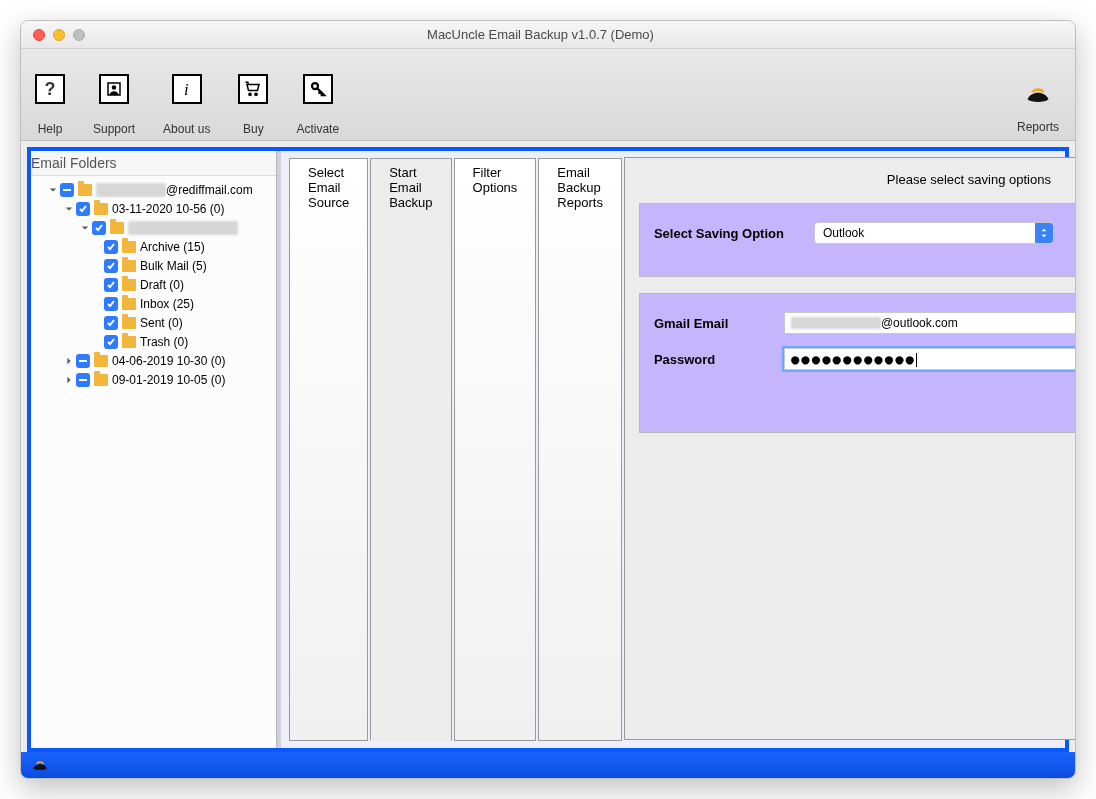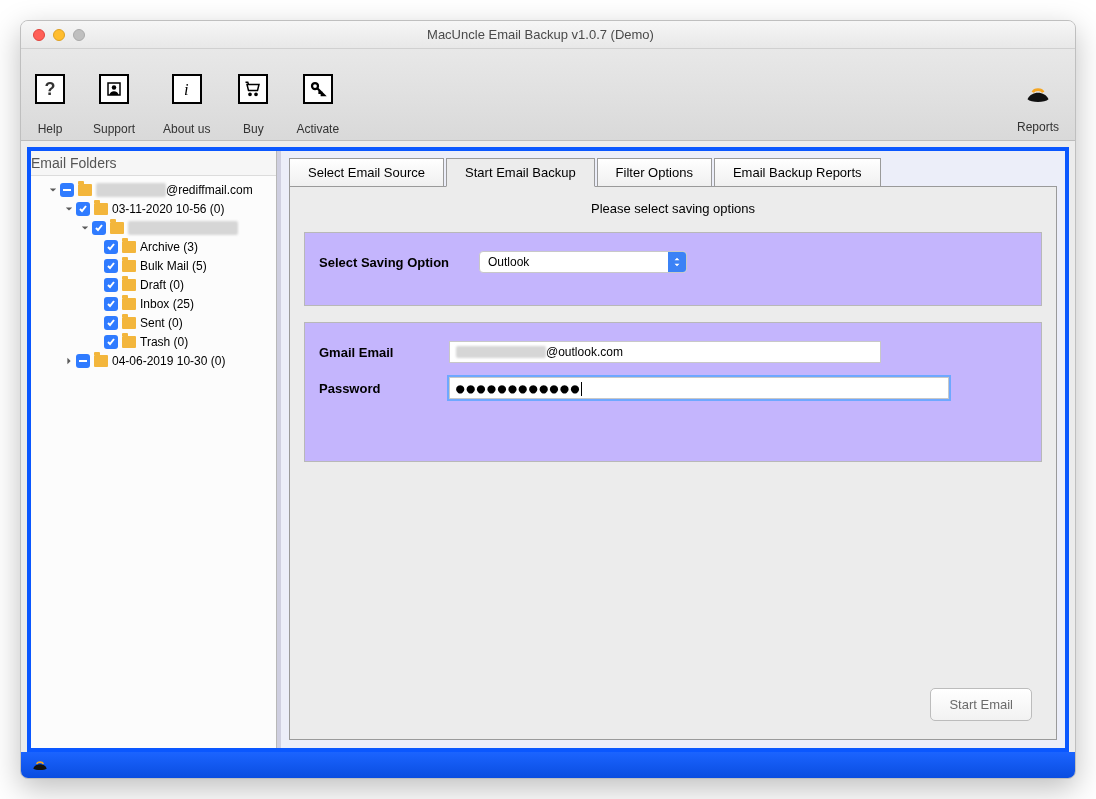--- a/index.html
+++ b/index.html
@@ -78,21 +78,21 @@
   .tree { padding: 4px 11px; font-size: 12px; overflow: auto; }
   .tree-row { display: flex; align-items: center; height: 19px; padding-right: 4px; white-space: nowrap; }
   .disclosure { width: 10px; height: 10px; margin-right: 2px; display:inline-flex; align-items:center; justify-content:center;}
   .disclosure svg { width: 8px; height: 8px; fill: #5a5a5a; }
   .check { width: 14px; height: 14px; background:#2f7bff; border-radius:3px; display:inline-flex; align-items:center; justify-content:center; margin-right:4px; flex:0 0 auto;}
   .check.minus::after { content:""; width:8px; height:2px; background:#fff; }
   .check.tick svg { width:10px; height:10px; }
   .folder-ico { width:14px; height:12px; background:#f3b63c; border-radius:1px; position:relative; margin-right:4px; flex:0 0 auto;}
   .folder-ico::before { content:""; position:absolute; top:-3px; left:0; width:6px; height:3px; background:#f3b63c; border-radius:1px 1px 0 0;}
   .blur-label { display:inline-block; color:transparent; background:#d6d6d6; border-radius:2px; filter: blur(1px); }
-  .main-panel { flex:1; display:flex; flex-direction:column; background:#eceef9; border-left:4px solid #cfcfe0; padding:6px 8px 8px 8px; min-width:0;}
+  .main-panel { flex:1; display:flex; background:#eceef9; border-left:4px solid #cfcfe0; padding:6px 8px 8px 8px; min-width:0;}
   .tabs { display:flex; }
   .tab {
     padding: 6px 18px;
     font-size: 13px;
     border: 1px solid #9a9a9a;
     background: linear-gradient(#fff,#f0f0f0);
     margin-right: 2px;
     border-bottom: 1px solid #9a9a9a;
     position: relative;
     top: 1px;
@@ -116,21 +116,21 @@
     margin: 8px 14px;
     border: 1px solid #b8b8b8;
     background:#c4b5fd;
     padding: 18px 14px;
   }
   .panel-box.tall { min-height: 140px; }
   .field-row { display:flex; align-items:center; margin-bottom:14px; }
   .field-label { width: 160px; font-weight:600; font-size:13px; }
   .field-label.normal { width:130px; }
   .select-wrap {
-    width: 208px; height: 22px;
+    width: 240px; height: 22px;
     border: 1px solid #c8c8c8;
     border-radius: 4px;
     background:#fff;
     display:flex; align-items:center;
     overflow:hidden;
   }
   .select-text { flex:1; padding: 0 8px; font-size:12px; }
   .select-btn { width:18px; height:100%; background:#3b82f6; display:flex; align-items:center; justify-content:center; }
   .select-btn svg { width:8px; height:10px; fill:#fff; }
   .text-input {
@@ -280,21 +280,21 @@
             <span class="blur-label" style="width:110px">xxxxxxxxxx</span>
           </div>
 
           <div class="tree-row" style="padding-left:62px">
             <span class="check tick">
                 <svg viewBox="0 0 10 10">
                   <path d="M2 5l2 2 4-5" stroke="#fff" stroke-width="2" fill="none"></path>
                 </svg>
               </span>
             <span class="folder-ico"></span>
-            <span>Archive (3)</span>
+            <span>Archive (15)</span>
           </div>
           <div class="tree-row" style="padding-left:62px">
             <span class="check tick">
                 <svg viewBox="0 0 10 10">
                   <path d="M2 5l2 2 4-5" stroke="#fff" stroke-width="2" fill="none"></path>
                 </svg>
               </span>
             <span class="folder-ico"></span>
             <span>Bulk Mail (5)</span>
           </div>
@@ -337,20 +337,30 @@
 
           <div class="tree-row" style="padding-left:22px">
             <span class="disclosure">
                 <svg viewBox="0 0 10 10">
                   <path d="M3 1l4 4-4 4z"></path>
                 </svg>
               </span>
             <span class="check minus"></span>
             <span class="folder-ico"></span>
             <span>04-06-2019 10-30 (0)</span>
+          </div>
+          <div class="tree-row" style="padding-left:22px">
+            <span class="disclosure">
+                <svg viewBox="0 0 10 10">
+                  <path d="M3 1l4 4-4 4z"></path>
+                </svg>
+              </span>
+            <span class="check minus"></span>
+            <span class="folder-ico"></span>
+            <span>09-01-2019 10-05 (0)</span>
           </div>
 
         </div>
       </div>
 
       <div class="main-panel">
         <div class="tabs">
           <div class="tab">Select Email Source</div>
           <div class="tab active">Start Email Backup</div>
           <div class="tab">Filter Options</div>

